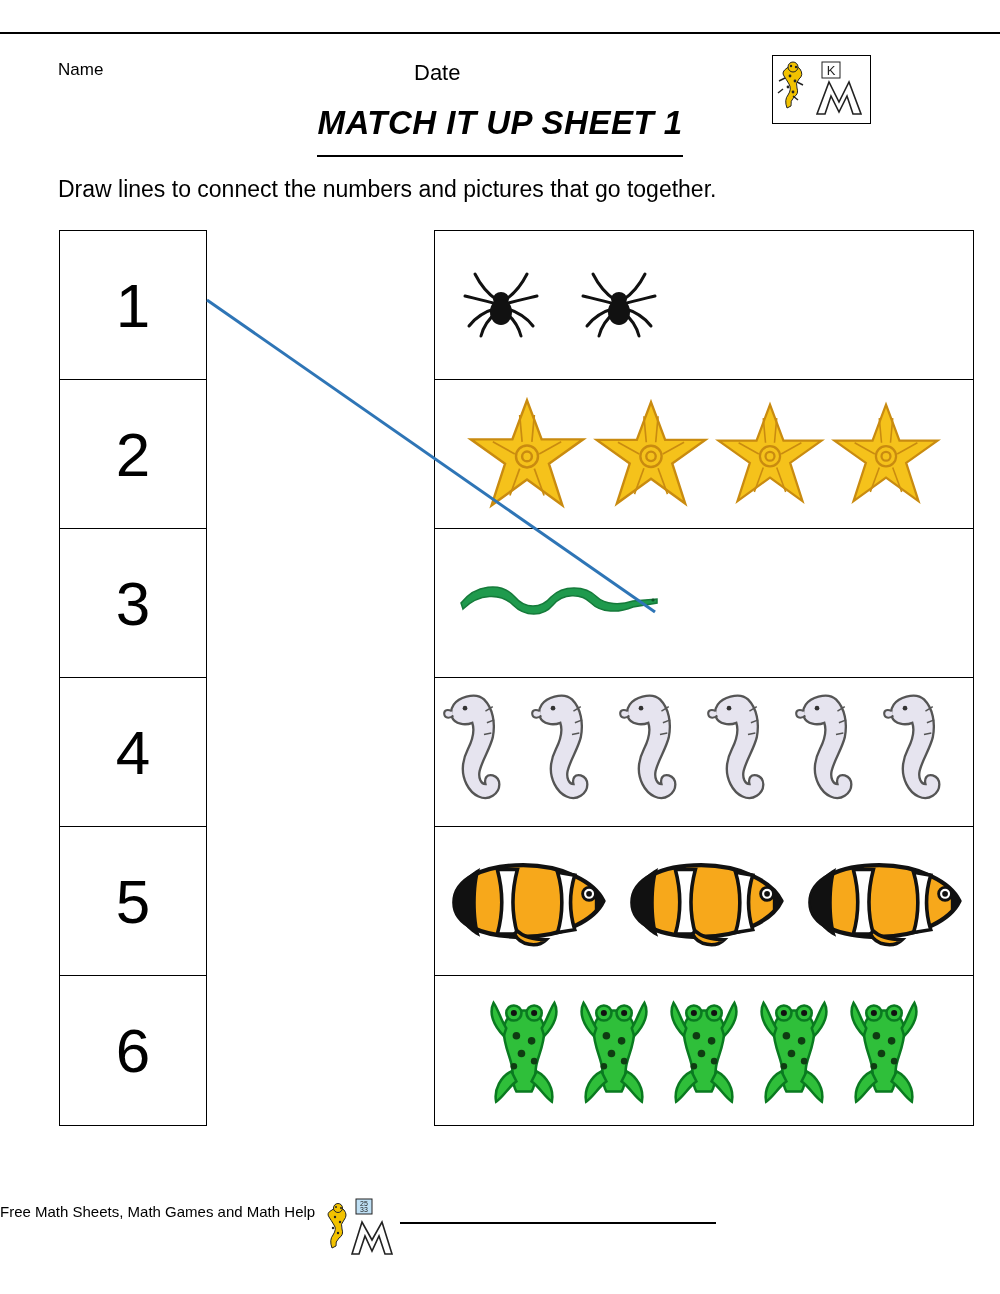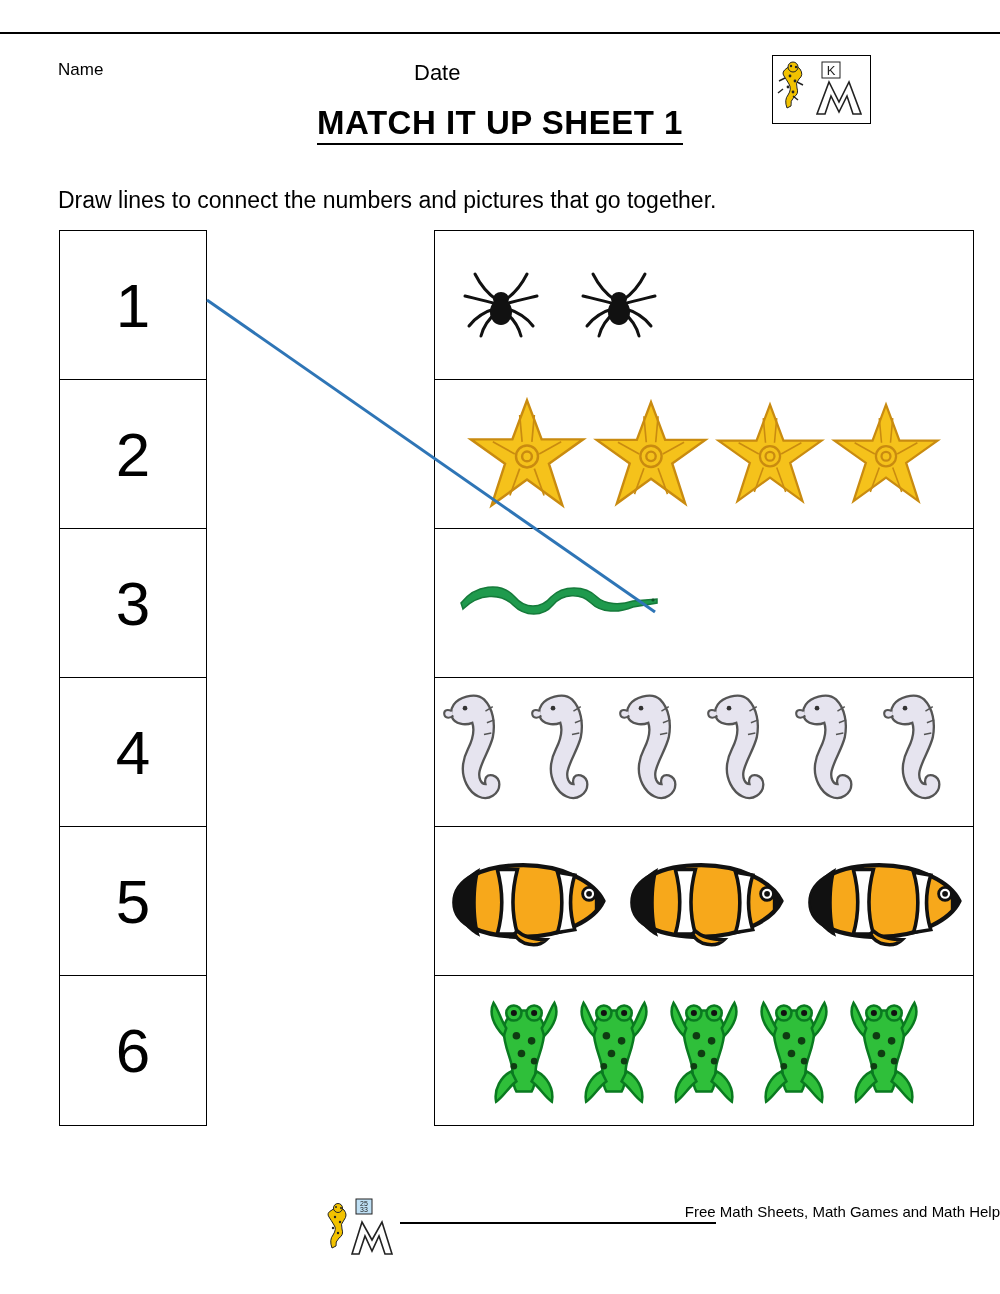--- a/index.html
+++ b/index.html
@@ -54,27 +54,27 @@
     position: absolute;
     left: 0; top: 104px;
     width: 1000px;
     text-align: center;
     font-size: 33px;
     font-weight: bold;
     letter-spacing: 0.5px;
   }
   .title span {
     border-bottom: 2px solid #000;
-    padding-bottom: 2px;
+    padding-bottom: 14px;
+    font-style: italic;
   }
   .instructions {
     position: absolute;
     left: 58px; top: 176px;
     font-size: 23px;
-    margin-top: 11px;
   }
   
   .num-col {
     position: absolute;
     left: 59px; top: 230px;
     width: 148px;
     border: 1px solid #000;
     box-sizing: border-box;
   }
   .num-cell {
@@ -113,21 +113,21 @@
   .connector-layer {
     position: absolute;
     left: 0; top: 0;
     width: 1000px; height: 1294px;
     pointer-events: none;
   }
   .footer-tag {
     position: absolute;
     left: 0; top: 1203px;
     width: 1000px;
-    text-align: right;
+    text-align: left;
     font-size: 15px;
   }
   .footer-url {
     position: absolute;
     left: 0; top: 1222px;
     width: 1000px;
     text-align: center;
     font-size: 30px;
     font-weight: bold;
     letter-spacing: -0.5px;

